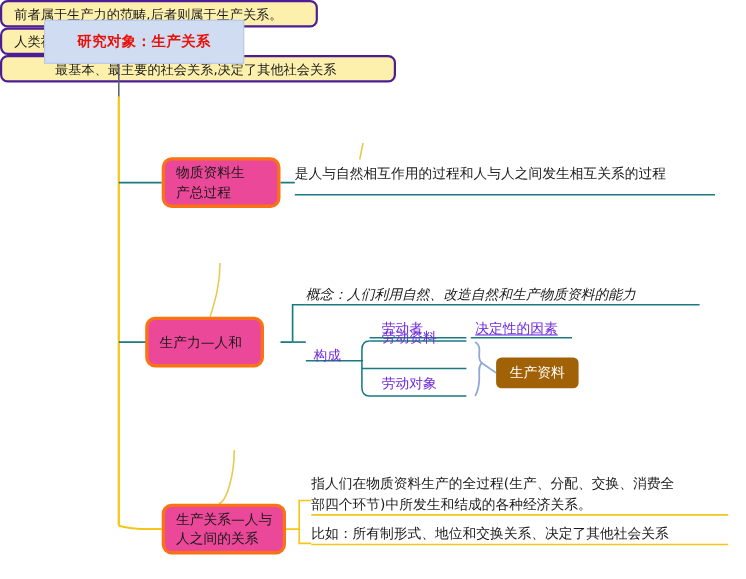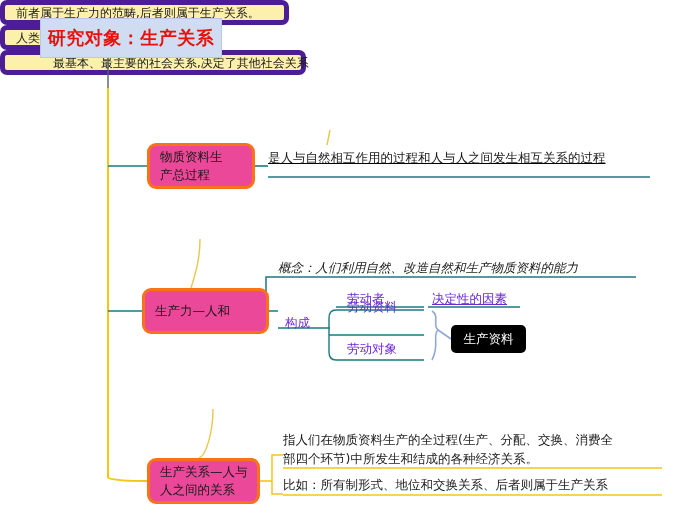--- a/index.html
+++ b/index.html
@@ -29,21 +29,21 @@
     left: 40px; top: 18px;
     width: 182px; height: 40px;
     background: #cfdcf2;
     border: 1px solid #b8c8e6;
     display: flex;
     align-items: center;
     justify-content: center;
   }
   #root-node .root-label {
     color: #e8120b;
-    font-size: 18px;
+    font-size: 13px;
     font-weight: bold;
     letter-spacing: 0.5px;
     white-space: nowrap;
   }
   
   .branch-box {
     background: #ec4899;
     border: 3px solid #f97316;
     border-radius: 9px;
     display: flex;
@@ -52,58 +52,58 @@
     padding: 4px 9px 5px 10px;
     box-sizing: border-box;
   }
   .branch-box span {
     color: #1a1a1a;
     font-size: 12.5px;
     line-height: 18px;
     white-space: nowrap;
   }
   #branch-1 { left: 147px; top: 143px; width: 108px; height: 46px; }
-  #branch-2 { left: 142px; top: 288px; width: 127px; height: 46px; }
+  #branch-2 { left: 132px; top: 288px; width: 108px; height: 46px; }
   #branch-3 { left: 147px; top: 458px; width: 113px; height: 46px; }
 
   
   .callout {
     background: #fdf0ad;
-    border: 5px solid #4c1d95;
+    border: 2px solid #4c1d95;
     border-radius: 7px;
     display: flex;
     align-items: center;
     padding: 0 11px;
     box-sizing: border-box;
   }
   .callout span {
     color: #1a1a1a;
     font-size: 12px;
     white-space: nowrap;
     line-height: 14px;
   }
   #callout-1 { left: 307px; top: 105px; width: 289px; height: 25px; }
   #callout-2 { left: 147px; top: 214px; width: 184px; height: 25px; }
-  #callout-3 { left: 150px; top: 384px; width: 306px; height: 25px; padding-left: 48px; }
+  #callout-3 { left: 150px; top: 384px; width: 360px; height: 25px; padding-left: 48px; }
 
   
   .leaf {
     position: absolute;
     box-sizing: border-box;
   }
   .leaf .txt {
     color: #1a1a1a;
     font-size: 12.5px;
     line-height: 19px;
     display: block;
     white-space: nowrap;
   }
   .leaf.wrapped .txt { white-space: normal; }
 
-  #leaf-1 { left: 268px; top: 148px; width: 382px; text-decoration: underline; }
+  #leaf-1 { left: 268px; top: 148px; width: 382px; }
   #leaf-concept { left: 278px; top: 258px; width: 358px; font-style: italic; }
   #leaf-desc { left: 283px; top: 430px; width: 332px; }
   #leaf-example { left: 283px; top: 475px; width: 332px; }
 
   
   .sub-item {
     position: absolute;
     color: #6d28d9;
     font-size: 12.5px;
     line-height: 18px;
@@ -113,21 +113,21 @@
   #sub-material { left: 347px; top: 298px; }
   #sub-object { left: 347px; top: 340px; }
   #label-compose { left: 285px; top: 314px; }
   #label-decisive { left: 432px; top: 290px; text-decoration: underline; }
 
   
   #blue-pill {
     position: absolute;
     left: 451px; top: 325px;
     width: 75px; height: 28px;
-    background: #000000;
+    background: #a16207;
     border-radius: 5px;
     display: flex;
     align-items: center;
     justify-content: center;
   }
   #blue-pill span {
     color: #ffffff;
     font-size: 12.5px;
     white-space: nowrap;
   }
@@ -231,14 +231,14 @@
 <div class="node branch-box" id="branch-3">
   <span>生产关系—人与</span>
   <span>人之间的关系</span>
 </div>
 
 <div class="leaf wrapped" id="leaf-desc">
   <span class="txt">指人们在物质资料生产的全过程(生产、分配、交换、消费全部四个环节)中所发生和结成的各种经济关系。</span>
 </div>
 
 <div class="leaf" id="leaf-example">
-  <span class="txt">比如：所有制形式、地位和交换关系、后者则属于生产关系</span>
+  <span class="txt">比如：所有制形式、地位和交换关系、决定了其他社会关系</span>
 </div>
 
 </body></html>

